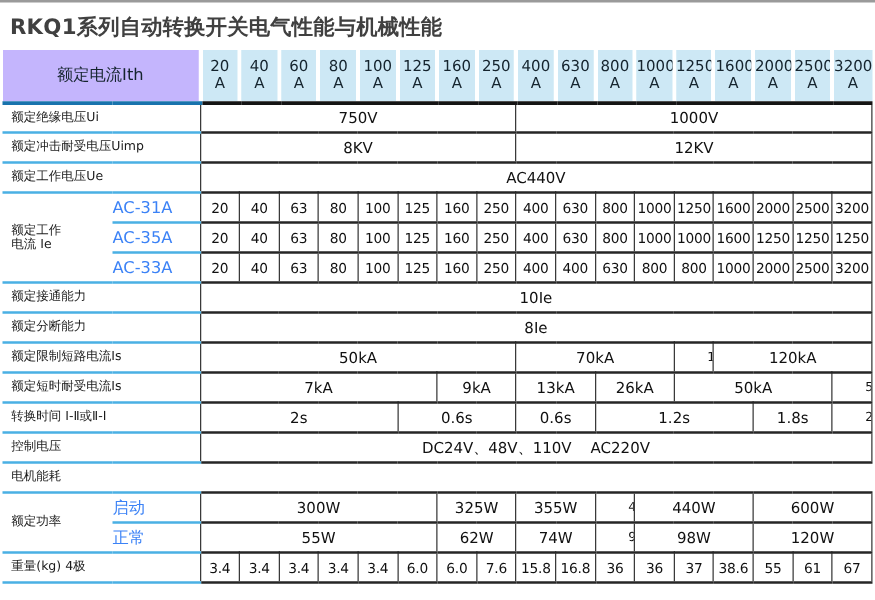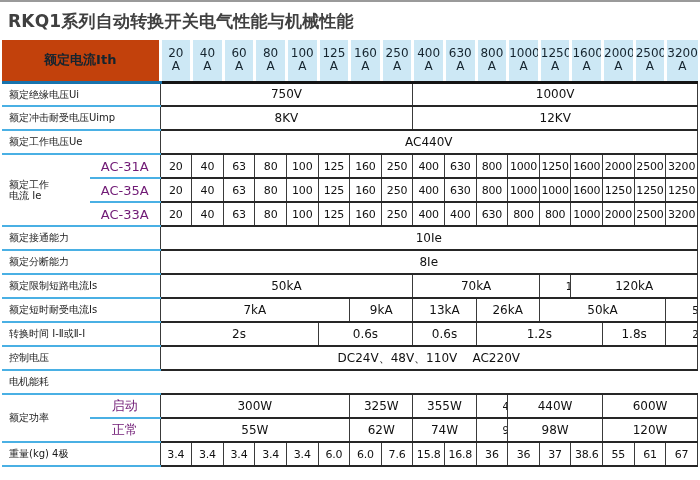--- a/index.html
+++ b/index.html
@@ -6,26 +6,26 @@
   .page { position:relative; width:700px; height:480px; background:#fff; border-top:2px solid #9a9a9a; box-sizing:border-box; overflow:hidden; }
   .title { font-size:17px; font-weight:bold; color:#404040; padding:8px 0 7px 8px; letter-spacing:0.2px; }
   table { border-collapse:collapse; table-layout:fixed; width:696px; margin-left:2px; }
   col.c-lbl1 { width:88px; }
   col.c-lbl2 { width:70px; }
   th, td { padding:0; height:24px; box-sizing:border-box; overflow:hidden; }
   
   th.hd { background:#cde8f5; border-right:3px solid #ffffff; border-bottom:3px solid #141414;
           font-size:12px; font-weight:normal; color:#15242e; line-height:1.1; height:42px; }
   th.hd:last-child { border-right:none; }
-  th.hlabel { background:#c2410c; border-right:3px solid #ffffff; border-bottom:3px solid #1873ad;
-              font-size:13px; font-weight:bold; color:#15242e; height:42px; }
+  th.hlabel { background:#c4b5fd; border-right:3px solid #ffffff; border-bottom:3px solid #1873ad;
+              font-size:13px; font-weight:normal; color:#15242e; height:42px; }
   
   td.lbl { font-size:10px; color:#1a1a1a; text-align:left; padding-left:7px;
            border-bottom:2px solid #4ab0e4; line-height:1.15; }
-  td.sub { font-size:13px; color:#701a75; text-align:center; border-bottom:2px solid #4ab0e4; }
+  td.sub { font-size:13px; color:#3b82f6; border-bottom:2px solid #4ab0e4; }
   
   td.d { border:1px solid #3a3a3a; border-top:2px solid #262626; border-bottom:2px solid #262626;
          text-align:center; font-size:12px; color:#111; }
   td.num { font-size:11px; letter-spacing:-0.2px; }
   td.narrow { font-size:10px; letter-spacing:-0.4px;padding-left:26px; }
   td.pre { white-space:pre; }
   td.dempty { border:none; }
 </style>
 </head>
 <body>

